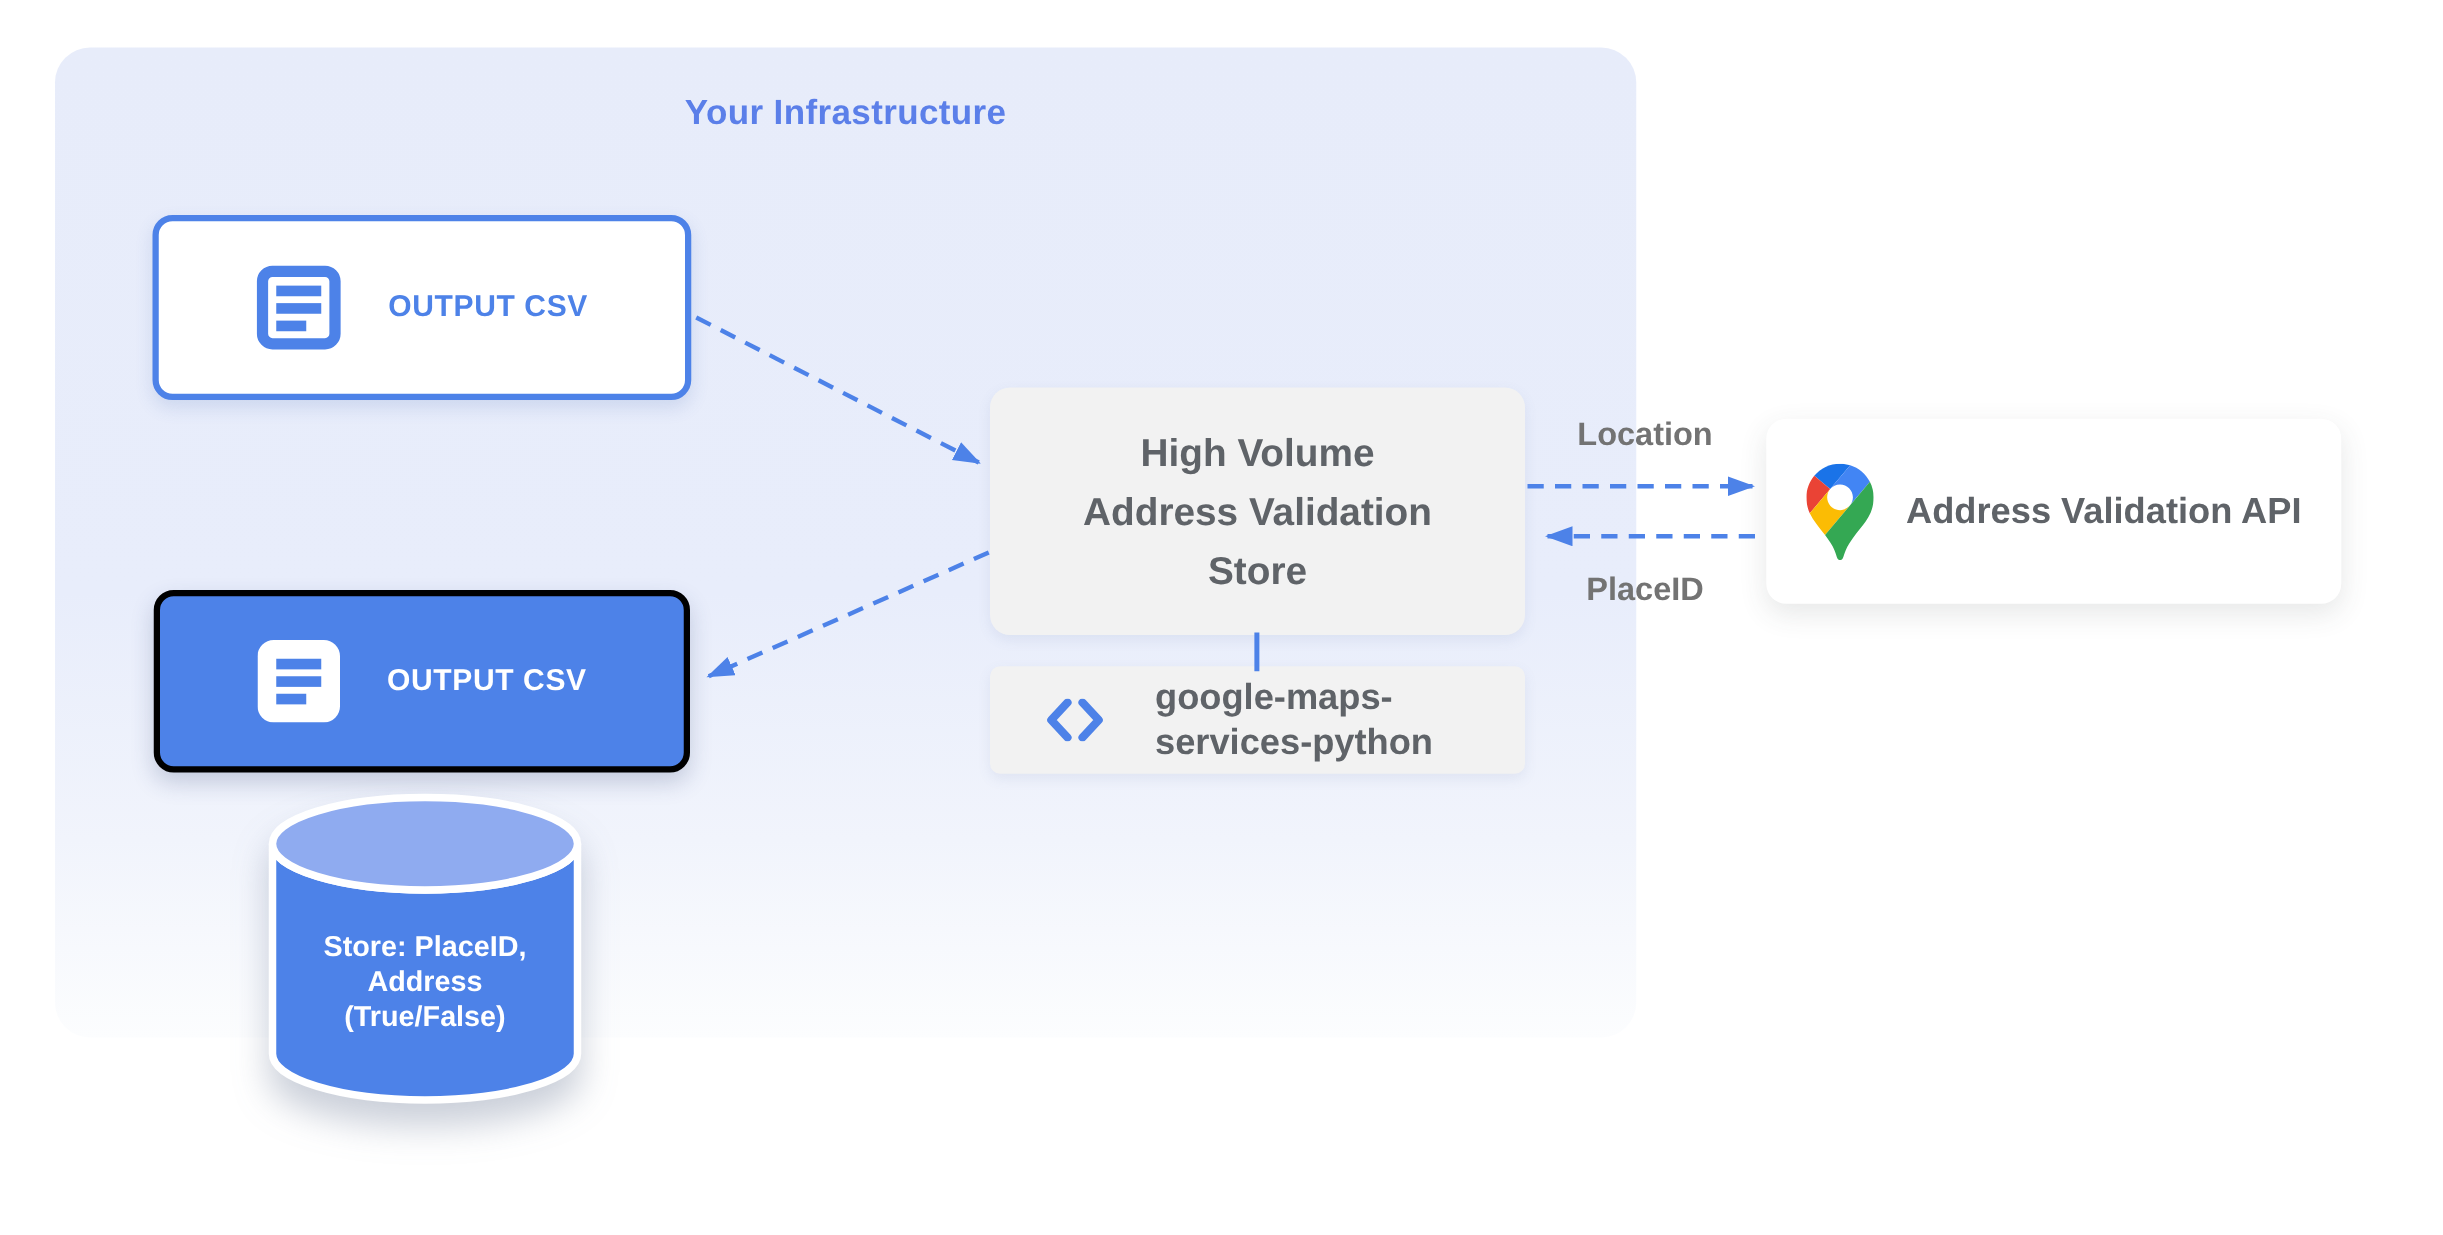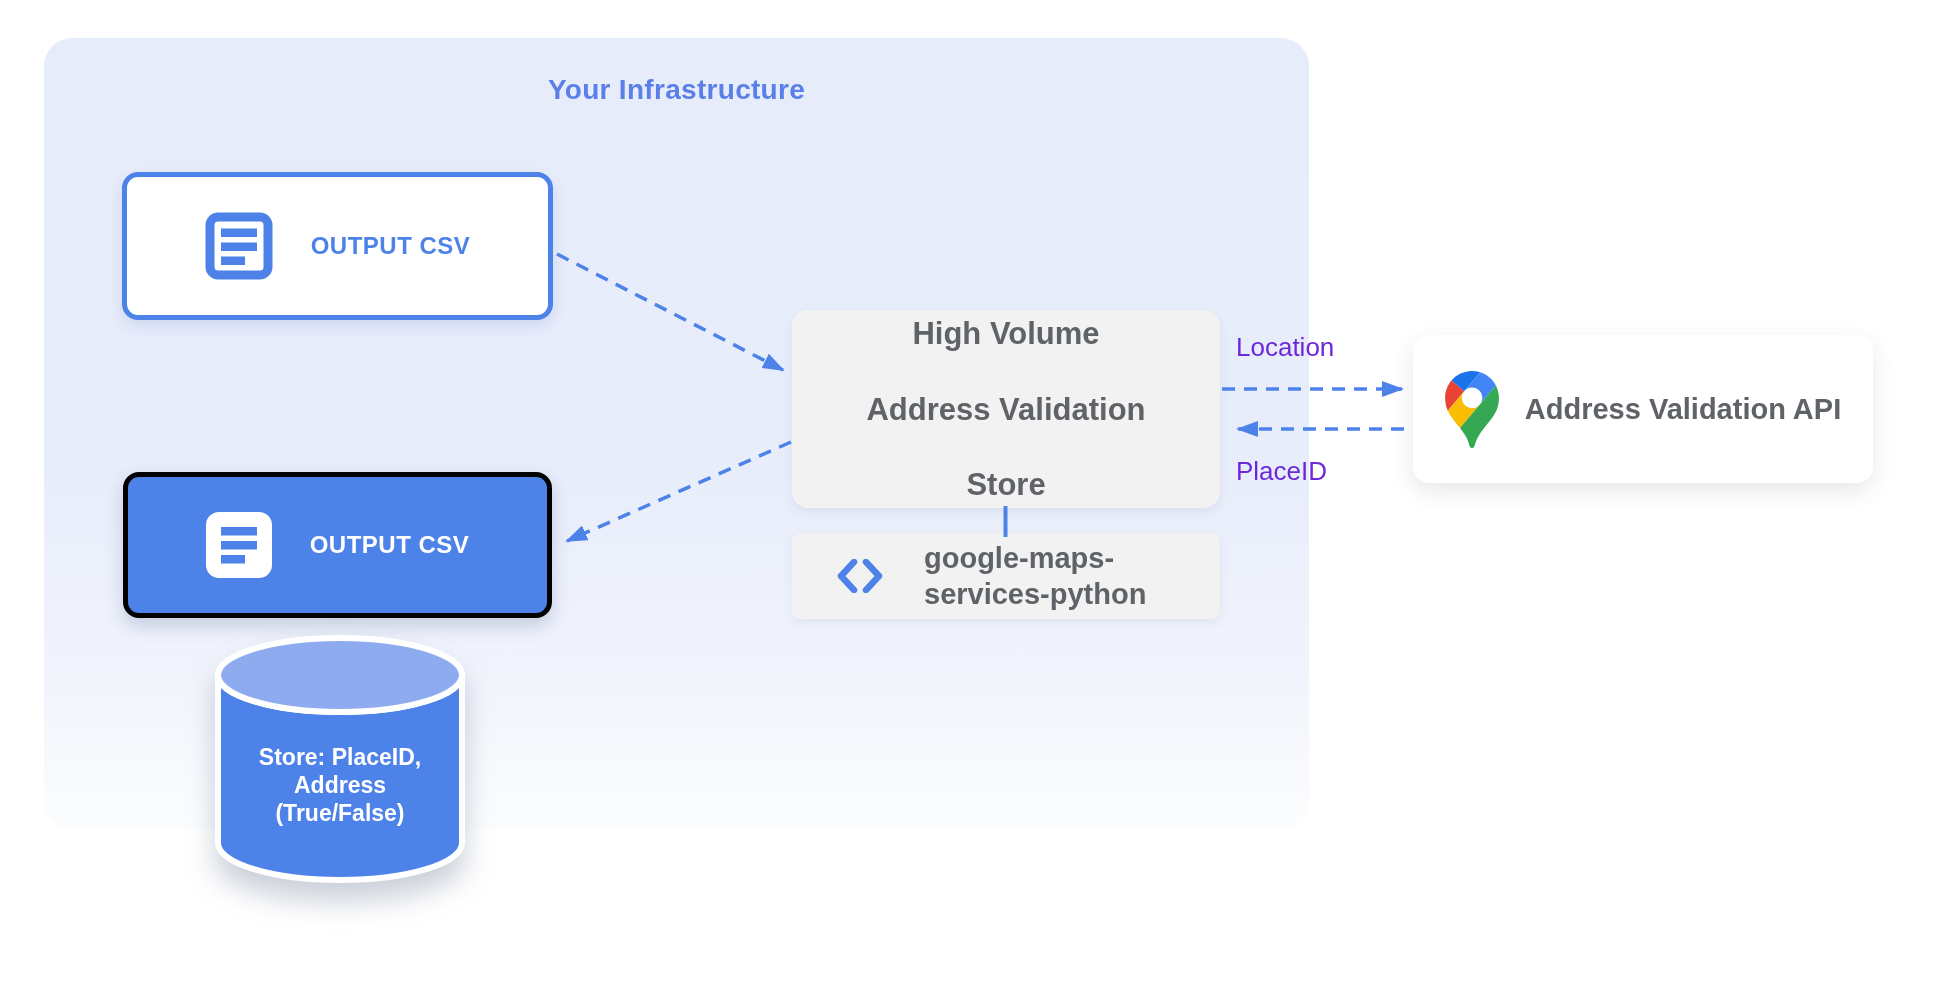--- a/index.html
+++ b/index.html
@@ -47,21 +47,21 @@
   .output-box {
     left: 123px; top: 472px; width: 429px; height: 146px;
     background: #4d82e8;
     border: 5px solid #000000;
     border-radius: 16px;
     gap: 38px;
     box-shadow: 0 8px 18px rgba(50, 70, 120, 0.22);
   }
   .output-box .label { color: #ffffff; font-size: 24px; font-weight: bold; letter-spacing: 0.5px; }
 
-  .gray-box { background: #f2f2f2; box-shadow: 0 4px 10px rgba(90, 110, 160, 0.10); justify-content: space-between; }
+  .gray-box { background: #f2f2f2; box-shadow: 0 4px 10px rgba(90, 110, 160, 0.10); }
 
   .script-box {
     left: 792px; top: 310px; width: 428px; height: 198px;
     border-radius: 16px;
     flex-direction: column;
   }
   .script-box .line {
     color: #5f6368; font-size: 31px; font-weight: bold; line-height: 47px; text-align: center;
   }
 
@@ -88,24 +88,24 @@
 
   
   .datastore { position: absolute; left: 200px; top: 618px; }
   .datastore svg { overflow: visible; filter: drop-shadow(0 18px 14px rgba(80, 95, 130, 0.30)); }
   .cyl-text { fill: #ffffff; font-size: 23px; font-weight: bold; font-family: "Liberation Sans", sans-serif; }
 
   
   .edge-label {
     position: absolute;
     width: 160px;
-    text-align: left;
-    color: #6d28d9;
+    text-align: center;
+    color: #737373;
     font-size: 26px;
-    font-weight: 400;
+    font-weight: 700;
   }
   .edge-label.location { left: 1236px; top: 332px; }
   .edge-label.placeid  { left: 1236px; top: 456px; }
 
   
   .connectors { position: absolute; left: 0; top: 0; pointer-events: none; }
 </style>
 </head>
 <body>
 

